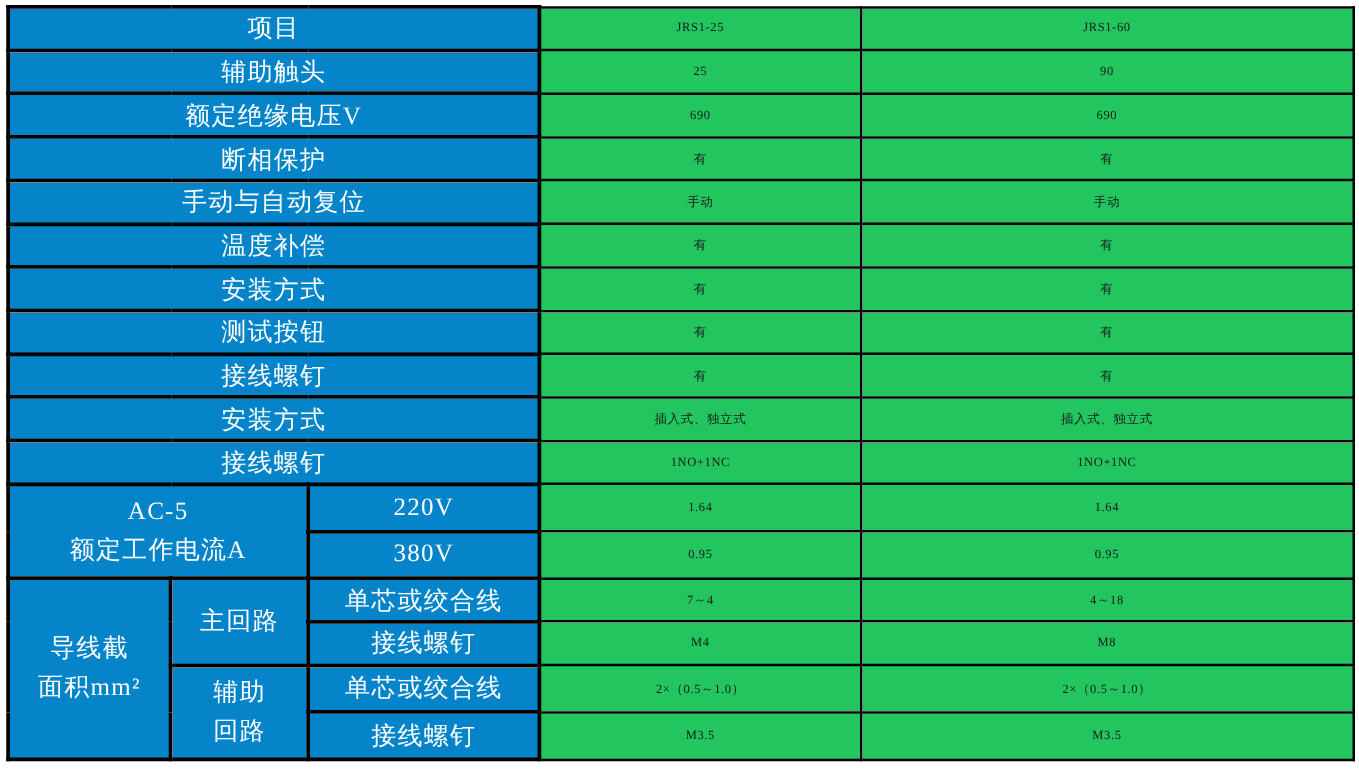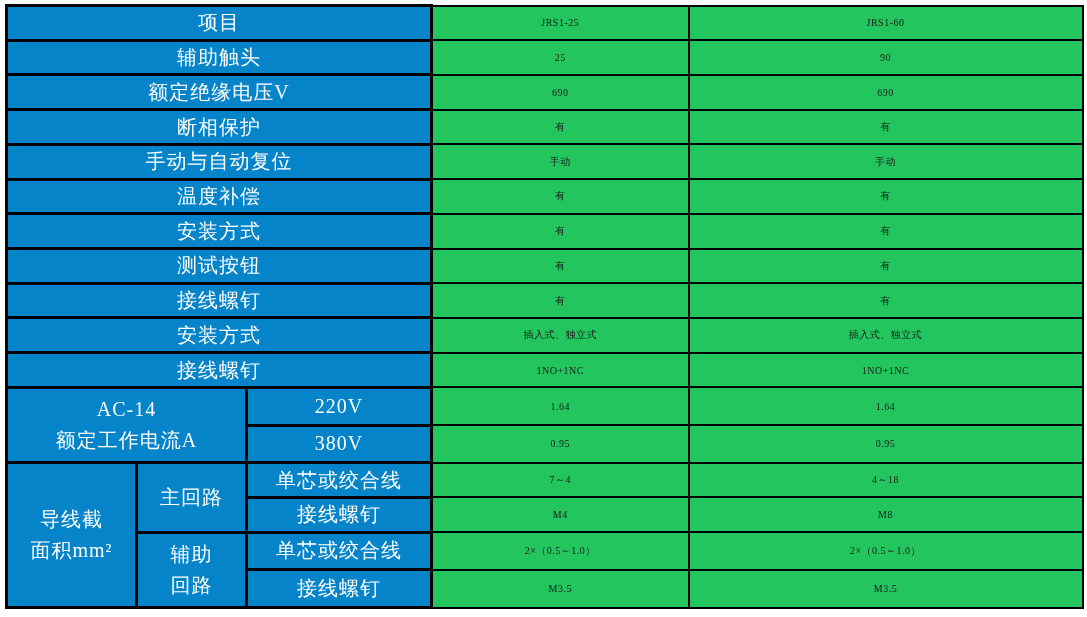--- a/index.html
+++ b/index.html
@@ -113,21 +113,21 @@
     <td class="val">插入式、独立式</td>
   </tr>
   <tr>
     <th class="blue" colspan="3">接线螺钉</th>
     <td class="val">1NO+1NC</td>
     <td class="val">1NO+1NC</td>
   </tr>
 
   <tr>
     <th class="blue" colspan="2" rowspan="2">
-      <div class="line">AC-14</div>
+      <div class="line">AC-5</div>
       <div class="line">额定工作电流A</div>
     </th>
     <th class="blue">220V</th>
     <td class="val">1.64</td>
     <td class="val">1.64</td>
   </tr>
   <tr>
     <th class="blue">380V</th>
     <td class="val">0.95</td>
     <td class="val">0.95</td>

